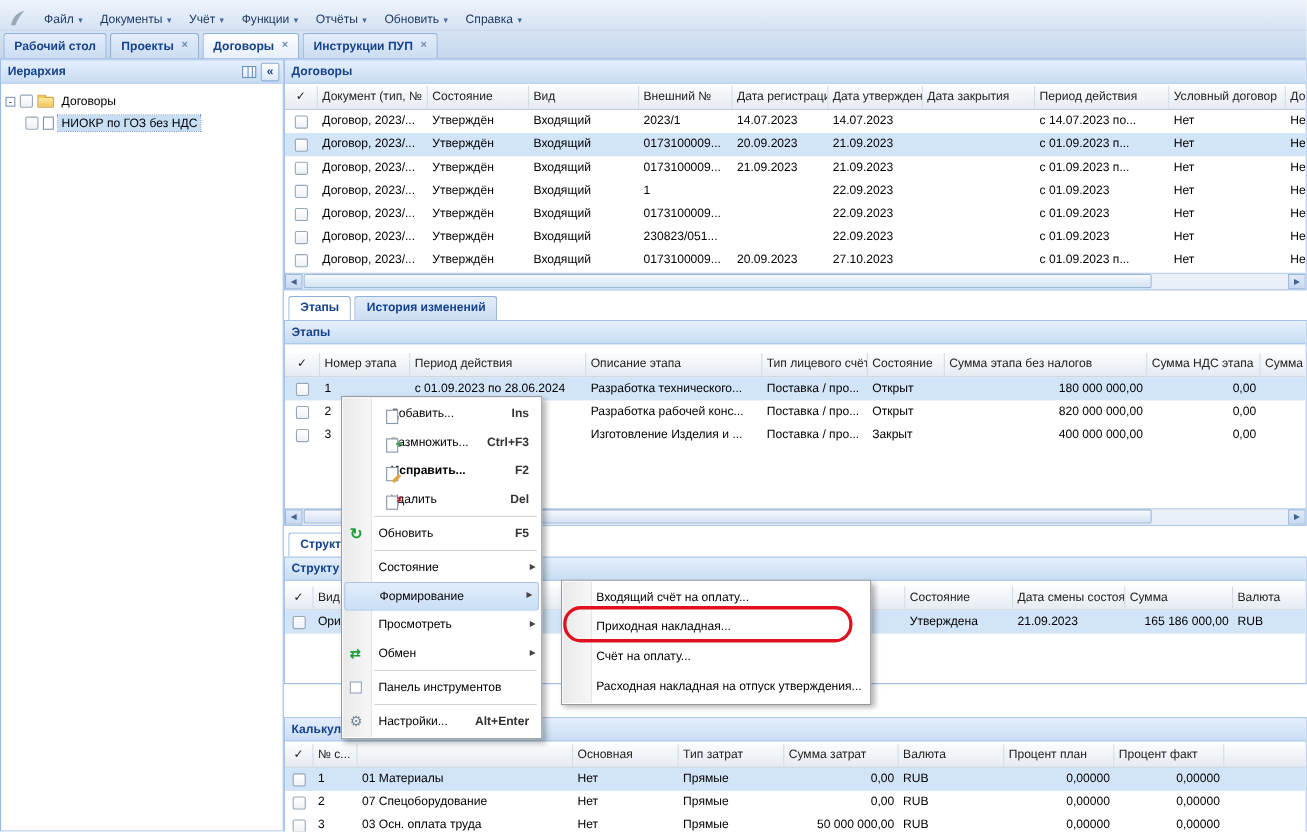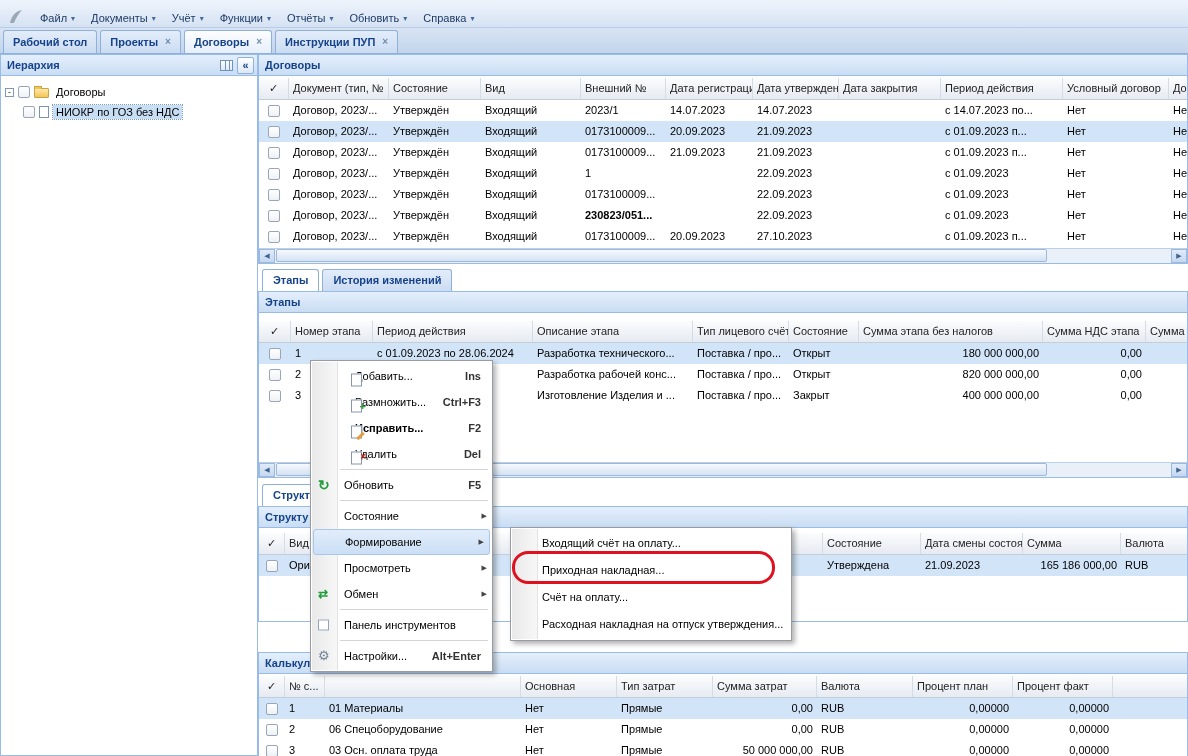--- a/index.html
+++ b/index.html
@@ -264,21 +264,21 @@
           <div class="gc" style="width: 106px;">Нет</div>
           <div class="gc" style="width: 44px;">Не...</div>
         </div>
         <div class="grow">
           <div class="gc cbc" style="width: 30px;">
             <span class="cbx"></span>
           </div>
           <div class="gc" style="width: 100px;">Договор, 2023/...</div>
           <div class="gc" style="width: 92px;">Утверждён</div>
           <div class="gc" style="width: 100px;">Входящий</div>
-          <div class="gc" style="width: 85px; font-weight: bold;">230823/051...</div>
+          <div class="gc" style="width: 85px;">230823/051...</div>
           <div class="gc" style="width: 87px;"></div>
           <div class="gc" style="width: 86px;">22.09.2023</div>
           <div class="gc" style="width: 102px;"></div>
           <div class="gc" style="width: 122px;">с 01.09.2023</div>
           <div class="gc" style="width: 106px;">Нет</div>
           <div class="gc" style="width: 44px;">Не...</div>
         </div>
         <div class="grow">
           <div class="gc cbc" style="width: 30px;">
             <span class="cbx"></span>
@@ -425,21 +425,21 @@
           <div class="gc r" style="width: 104px;">0,00</div>
           <div class="gc" style="width: 96px;">RUB</div>
           <div class="gc r" style="width: 100px;">0,00000</div>
           <div class="gc r" style="width: 100px;">0,00000</div>
         </div>
         <div class="grow">
           <div class="gc cbc" style="width: 26px;">
             <span class="cbx"></span>
           </div>
           <div class="gc" style="width: 40px;">2</div>
-          <div class="gc" style="width: 196px;">06 Спецоборудование</div>
+          <div class="gc" style="width: 196px;">07 Спецоборудование</div>
           <div class="gc" style="width: 96px;">Нет</div>
           <div class="gc" style="width: 96px;">Прямые</div>
           <div class="gc r" style="width: 104px;">0,00</div>
           <div class="gc" style="width: 96px;">RUB</div>
           <div class="gc r" style="width: 100px;">0,00000</div>
           <div class="gc r" style="width: 100px;">0,00000</div>
         </div>
         <div class="grow">
           <div class="gc cbc" style="width: 26px;">
             <span class="cbx"></span>

